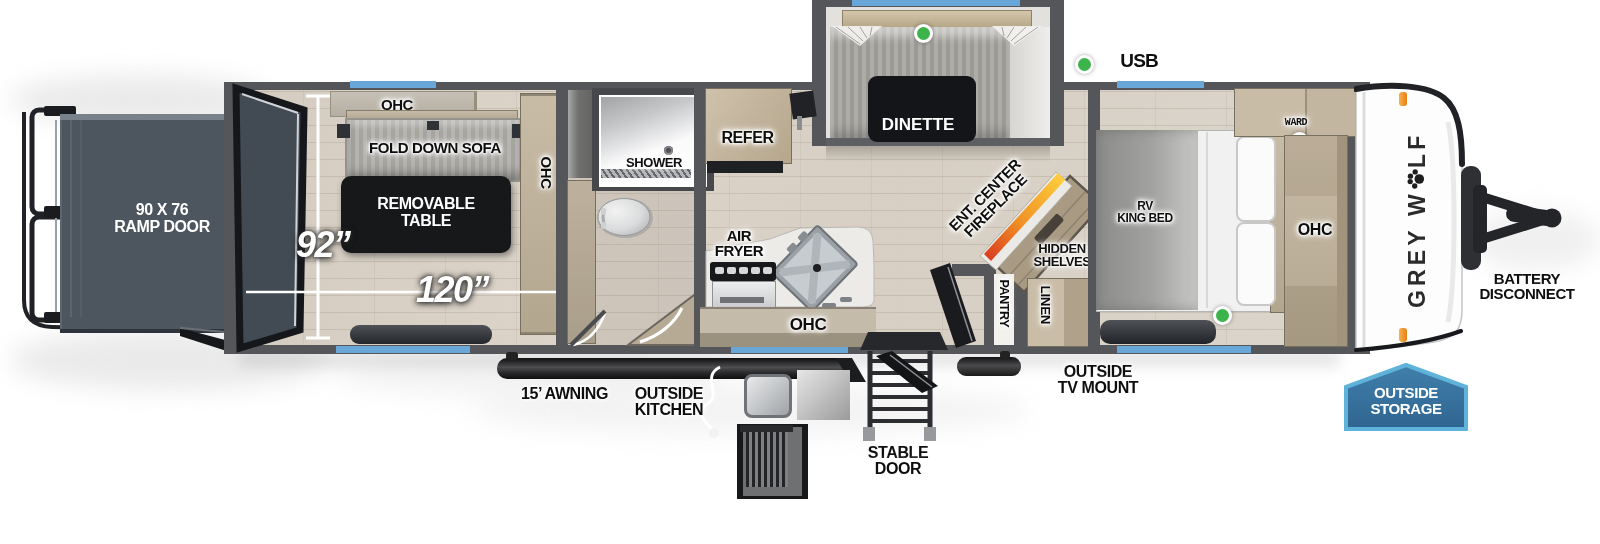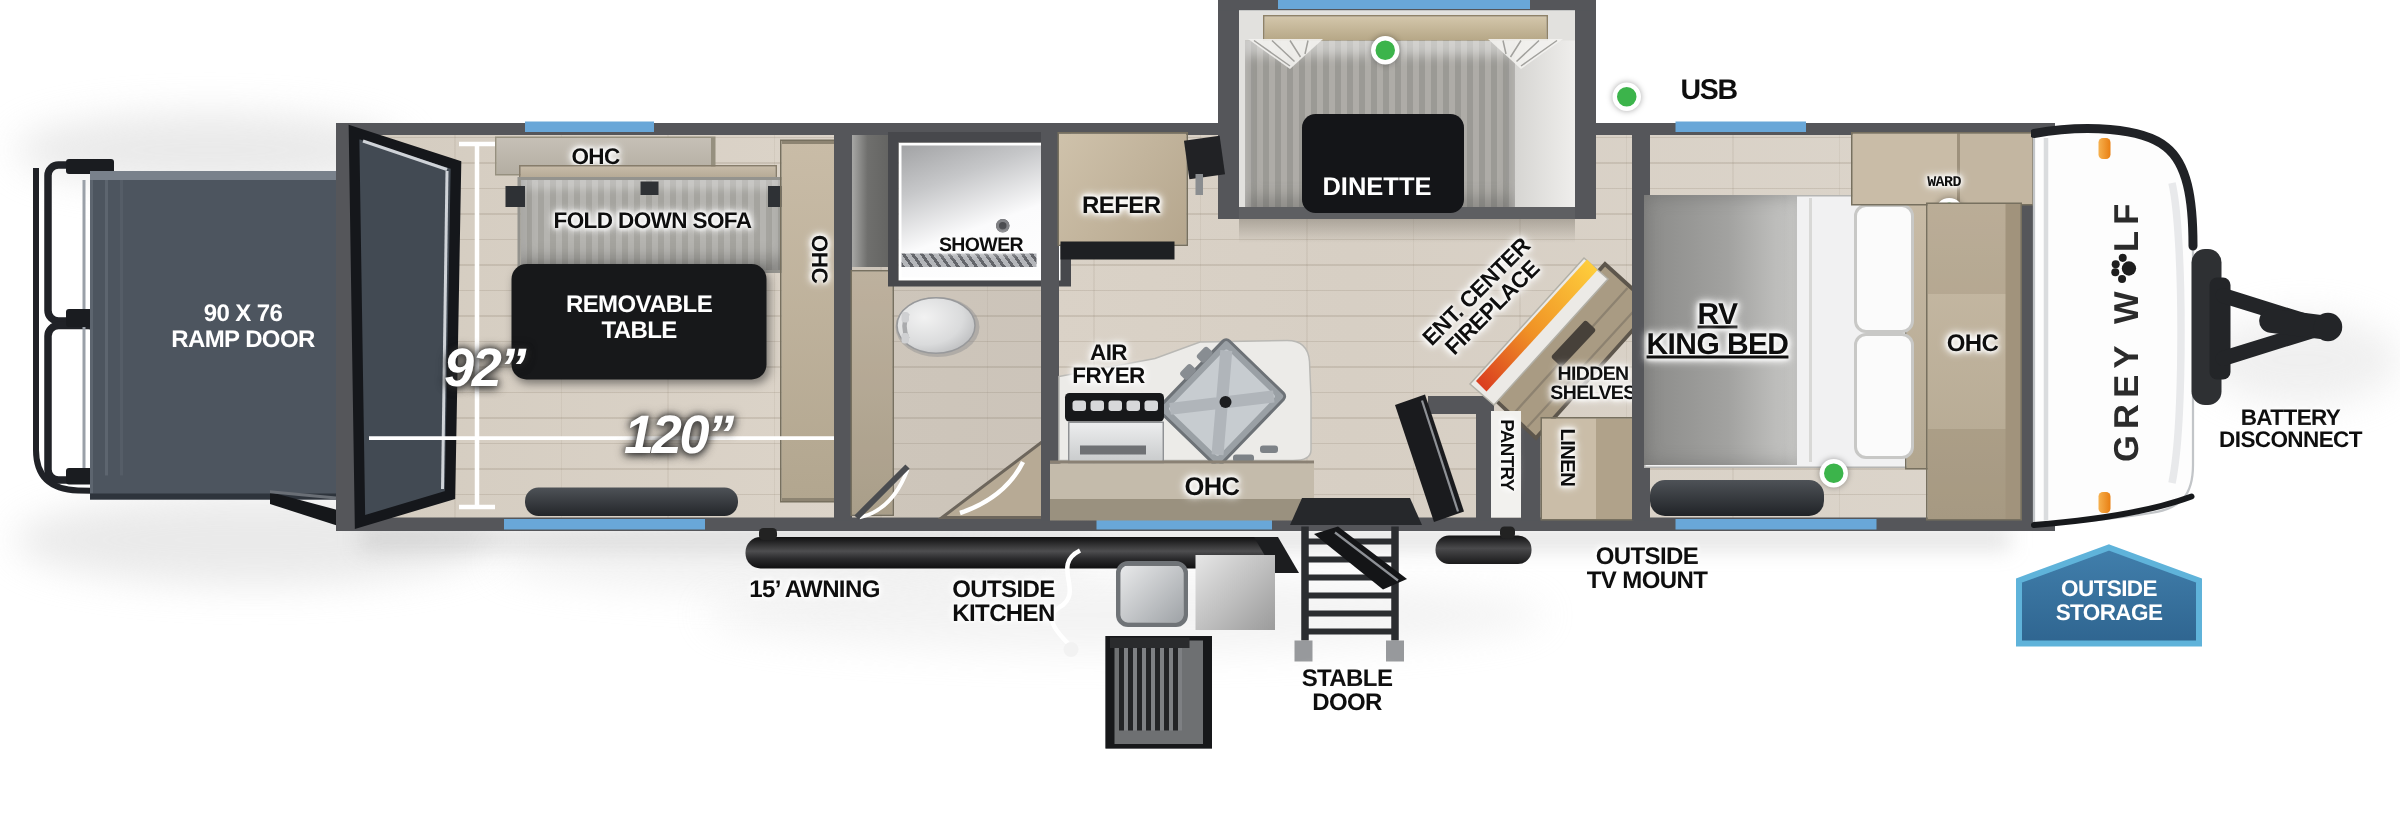--- a/index.html
+++ b/index.html
@@ -310,21 +310,21 @@
 
   <div class="abs tan" style="left:1270px;top:130px;width:16px;height:181px;"></div>
 
   <div class="abs" style="left:1096px;top:130px;width:102px;height:180px;background:linear-gradient(90deg,#8b8b89,#a2a2a0 55%,#c2c2c0 92%,#dadad8);box-shadow:inset 0 0 12px rgba(80,80,80,.4);"></div>
 
   <div class="abs" style="left:1236px;top:136px;width:36px;height:82px;background:#fbfbfb;border:2px solid #c8c8c6;border-radius:8px;"></div>
   <div class="abs" style="left:1236px;top:222px;width:36px;height:80px;background:#fbfbfb;border:2px solid #c8c8c6;border-radius:8px;"></div>
 
   <div class="abs" style="left:1206px;top:132px;width:2px;height:176px;background:#d8d8d6;"></div>
 
-  <div class="lb" style="left:1090px;top:200px;width:110px;font-size:20px;text-decoration:underline;">RV<br>KING BED</div>
+  <div class="lb" style="left:1090px;top:200px;width:110px;font-size:12px;">RV<br>KING BED</div>
 
   <div class="abs tan" style="left:1234px;top:88px;width:120px;height:47px;
      background:linear-gradient(90deg,#c9bca7 0 70px,#9e917c 70px 72px,#c3b6a1 72px 118px),linear-gradient(180deg,#c9bca7,#b2a68f);"></div>
   <div class="lb" style="left:1256px;top:118px;width:80px;font-size:10px;font-family:Liberation Mono, monospace;">WARD</div>
   <div class="gdot" style="left:1290px;top:132px;"></div>
 
   <div class="abs tan" style="left:1284px;top:135px;width:62px;height:210px;
      box-shadow:inset -10px 0 0 #a1937c, inset 0 -60px 0 rgba(130,115,90,.25), inset 0 60px 0 rgba(130,115,90,.2);"></div>
   <div class="lb" style="left:1286px;top:222px;width:58px;font-size:16px;">OHC</div>
   <div class="gdot" style="left:1213px;top:306px;"></div>
@@ -378,21 +378,21 @@
 
   <div class="lbw" style="left:1346px;top:385px;width:120px;font-size:15px;text-shadow:none;">OUTSIDE<br>STORAGE</div>
 
   <div class="abs" style="left:497px;top:358px;width:355px;height:21px;border-radius:10px;
      background:linear-gradient(180deg,#0f0f10 0%,#4e4e50 45%,#2a2a2c 70%,#0f0f10 100%);"></div>
   <div class="abs" style="left:506px;top:352px;width:12px;height:8px;background:#222;border-radius:3px;"></div>
   <svg class="abs" style="left:832px;top:356px" width="40" height="34" viewBox="0 0 40 34">
     <polygon points="4,2 20,2 34,26 18,26" fill="#1c1d1f"></polygon>
   </svg>
 
-  <div class="lb" style="left:478px;top:386px;width:130px;font-size:16px;">15’ AWNING</div>
+  <div class="lb" style="left:478px;top:386px;width:130px;font-size:16px;text-align:right;">15’ AWNING</div>
 
   <div class="abs" style="left:744px;top:374px;width:42px;height:38px;border-radius:8px;background:linear-gradient(135deg,#e8e9ea,#9fa3a7);border:3px solid #6f7377;"></div>
 
   <div class="abs" style="left:797px;top:370px;width:53px;height:50px;background:linear-gradient(135deg,#e6e6e6,#9b9b9b);"></div>
 
   <svg class="abs" style="left:690px;top:365px" width="60" height="80" viewBox="0 0 60 80">
     <path d="M30,2 C10,12 34,30 16,40 C4,47 18,60 24,66" fill="none" stroke="#fff" stroke-width="3"></path>
     <circle cx="24" cy="68" r="5" fill="#f2f2f2"></circle>
   </svg>
 

